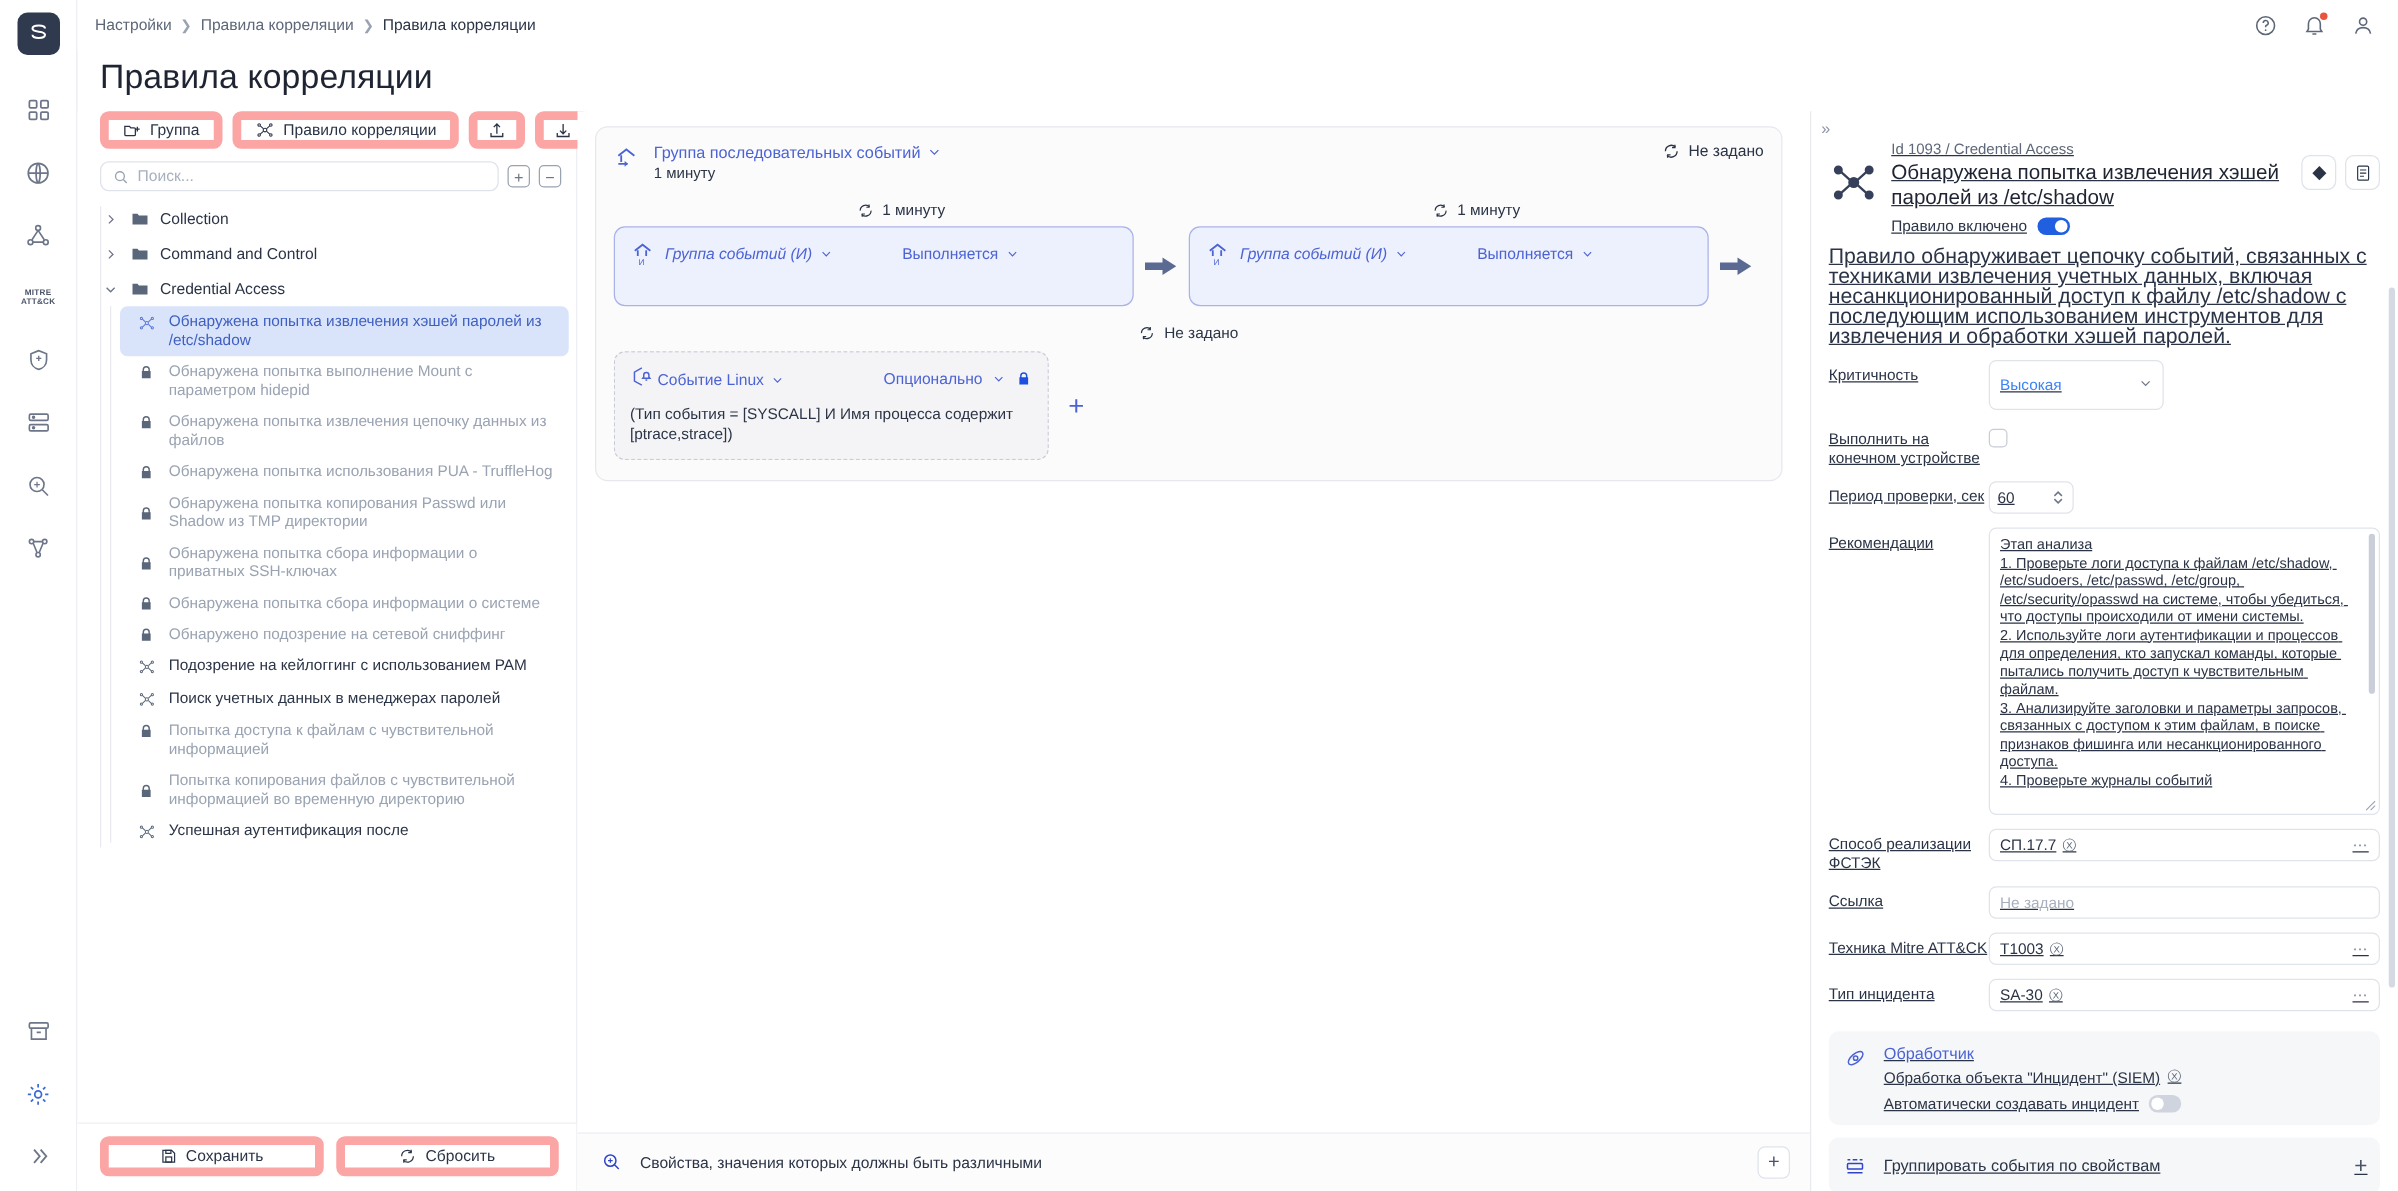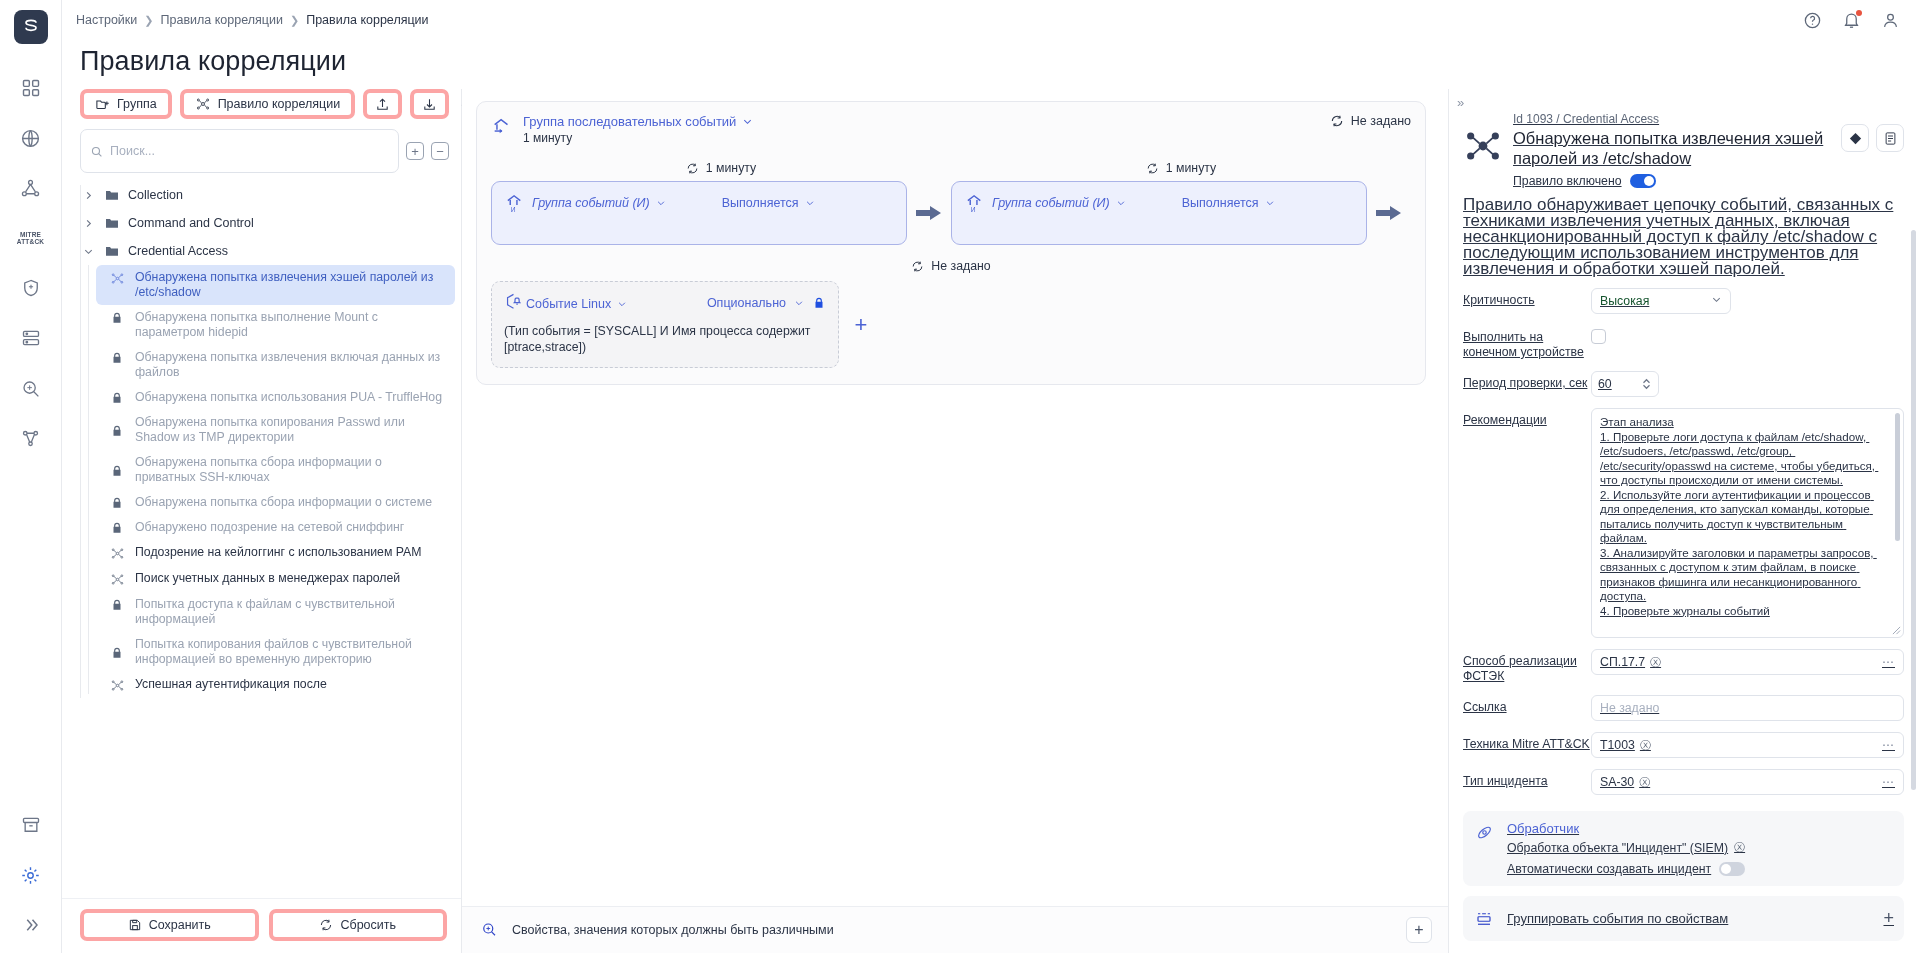--- a/index.html
+++ b/index.html
@@ -63,30 +63,30 @@
 
   .body-row { flex: 1 1 auto; display: flex; min-height: 0; }
 
   
   .tree-panel {
     width: 400px; flex: 0 0 400px; display: flex; flex-direction: column;
     border-right: 1px solid #e8eaee; min-height: 0; background: #fff;
   }
   .tree-actions { display: flex; align-items: center; gap: 8px; padding: 0 12px 10px 18px; }
   .btn {
-    height: 30px; border: 4px solid #fca5a5; border-radius: 7px; background: #fff;
+    height: 30px; border: 7px solid #fca5a5; border-radius: 7px; background: #fff;
     display: inline-flex; align-items: center; gap: 7px; padding: 0 11px;
     font-size: 12.5px; color: #2b3446; cursor: pointer; white-space: nowrap;
   }
   .btn.icon-only { padding: 0 8px; }
   .collapse-chevrons { margin-left: auto; color: #7b8498; cursor: pointer; font-size: 14px; padding: 0 4px; }
 
   .search-row { display: flex; align-items: center; gap: 7px; padding: 0 12px 8px 18px; }
   .search-box {
-    flex: 1 1 auto; height: 44px; border: 1px solid #dfe3ea; border-radius: 7px;
+    flex: 1 1 auto; height: 24px; border: 1px solid #dfe3ea; border-radius: 7px;
     display: flex; align-items: center; gap: 7px; padding: 0 9px; background: #fff;
   }
   .search-box input {
     border: 0; outline: 0; flex: 1 1 auto; font-size: 12.5px;
     font-family: inherit; color: #2b3446; background: transparent;
   }
   .search-box input::placeholder { color: #a8b0bf; }
   .round-btn {
     width: 18px; height: 18px; border: 1.4px solid #9aa3b2; border-radius: 4px;
     display: flex; align-items: center; justify-content: center;
@@ -211,22 +211,22 @@
   .sq-btn {
     width: 28px; height: 28px; border: 1px solid #dfe3ea; border-radius: 7px; background: #fff;
     display: flex; align-items: center; justify-content: center; cursor: pointer; color: #2b3446;
   }
   .rp-desc { font-size: 17px; line-height: 16px; color: #2b3446; margin-top: 9px; }
 
   .fld { display: flex; align-items: flex-start; margin-top: 11px; }
   .fld-label { flex: 0 0 128px; font-size: 12.3px; line-height: 15px; color: #2b3446; padding-top: 5px; }
   .fld-ctl { flex: 1 1 auto; min-width: 0; }
   .sel {
-    height: 26px; border: 1px solid #dfe3ea; border-radius: 6px; background: #fff;
-    display: flex; align-items: center; padding: 0 8px; font-size: 12.3px; color: #14532d;
+    height: 40px; border: 1px solid #dfe3ea; border-radius: 6px; background: #fff;
+    display: flex; align-items: center; padding: 0 8px; font-size: 12.3px; color: #3b82f6;
     cursor: pointer; width: 140px;
   }
   .sel .cv { margin-left: auto; color: #6d7688; }
   .chk { width: 15px; height: 15px; border: 1.4px solid #c7ccd6; border-radius: 4px; background: #fff; cursor: pointer; margin-top: 4px; }
   .num {
     height: 26px; width: 68px; border: 1px solid #dfe3ea; border-radius: 6px; background: #fff;
     display: flex; align-items: center; padding: 0 6px; font-size: 12.3px; color: #2b3446; cursor: text;
   }
   .num .spin { margin-left: auto; color: #6d7688; font-size: 9px; line-height: 8px; display: flex; flex-direction: column; }
   .ta-wrap {
@@ -511,21 +511,21 @@
                 </span>
                 <span class="l-txt">Обнаружена попытка выполнение Mount с параметром hidepid</span>
               </div>
 
               <div class="leaf locked">
                 <span class="l-ic">
                   <svg width="14" height="14" viewBox="0 0 24 24" fill="#5a6679">
                       <path d="M7 10V8a5 5 0 0 1 10 0v2h1v10H6V10h1zm2 0h6V8a3 3 0 0 0-6 0v2z"></path>
                     </svg>
                 </span>
-                <span class="l-txt">Обнаружена попытка извлечения включая данных из файлов</span>
+                <span class="l-txt">Обнаружена попытка извлечения цепочку данных из файлов</span>
               </div>
 
               <div class="leaf locked">
                 <span class="l-ic">
                   <svg width="14" height="14" viewBox="0 0 24 24" fill="#5a6679">
                       <path d="M7 10V8a5 5 0 0 1 10 0v2h1v10H6V10h1zm2 0h6V8a3 3 0 0 0-6 0v2z"></path>
                     </svg>
                 </span>
                 <span class="l-txt">Обнаружена попытка использования PUA - TruffleHog</span>
               </div>

